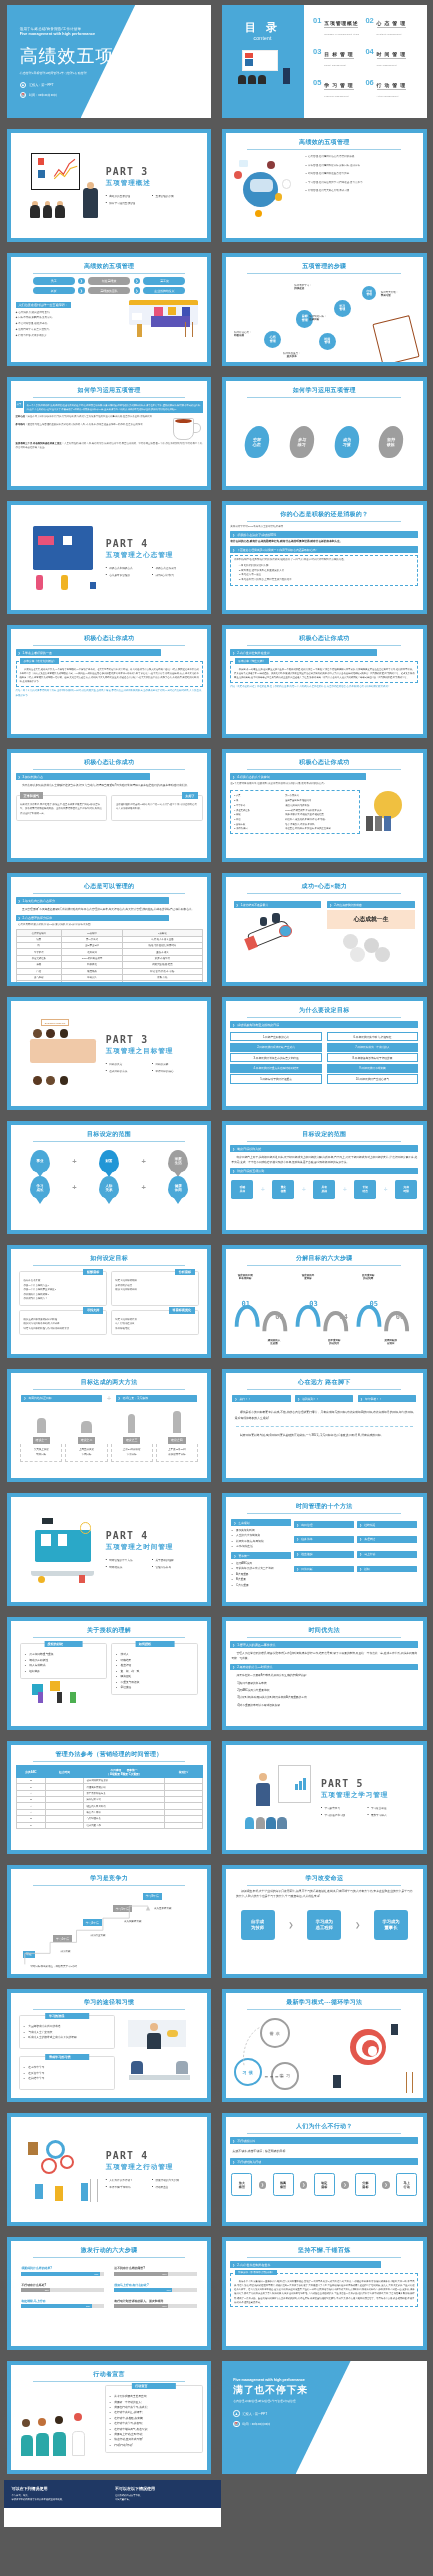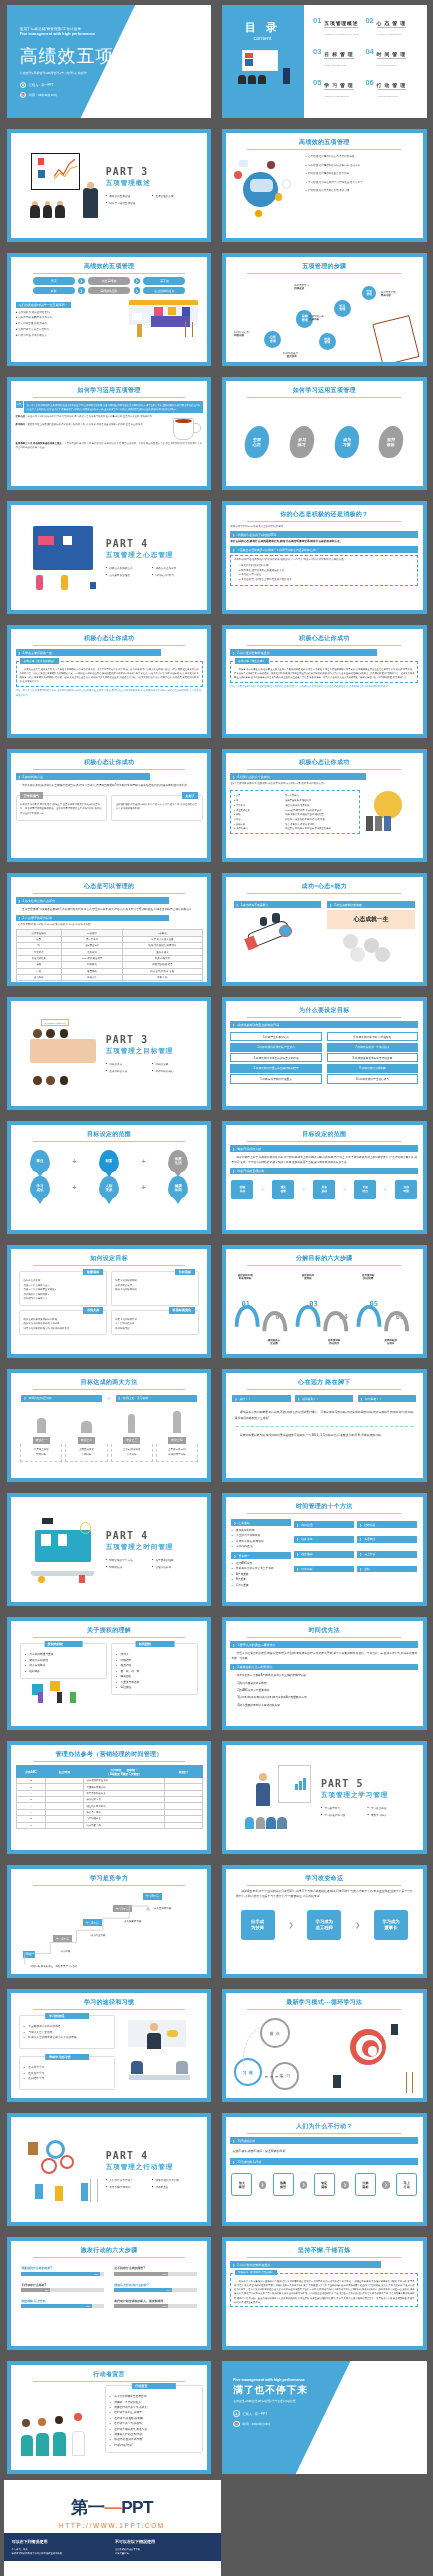--- a/index.html
+++ b/index.html
@@ -1445,24 +1445,20 @@
               <span>时间：xx年xx月xx日</span>
             </div>
           </div>
         </div>
       </div>
     </div>
   </div>
 
   <div class="cell" style="height:auto;padding:0 0 0 3.5px;">
     <div class="footer">
-      <div class="logo">
-        <div class="l1"><span>第一</span><span class="dash1">—</span><span>PPT</span></div>
-        <div class="l2">HTTP://WWW.1PPT.COM</div>
-      </div>
       <div class="navy">
         <div>
           <h4>可以在下列情况使用</h4>
           <p>个人学习、研究。</p>
           <p>学校课堂中的内容用于资料公开不能在宣传中使用。</p>
         </div>
         <div>
           <h4>不可以在以下情况使用</h4>
           <p>任何形式的自动分享下载。</p>
           <p>出售大量转售。</p>

